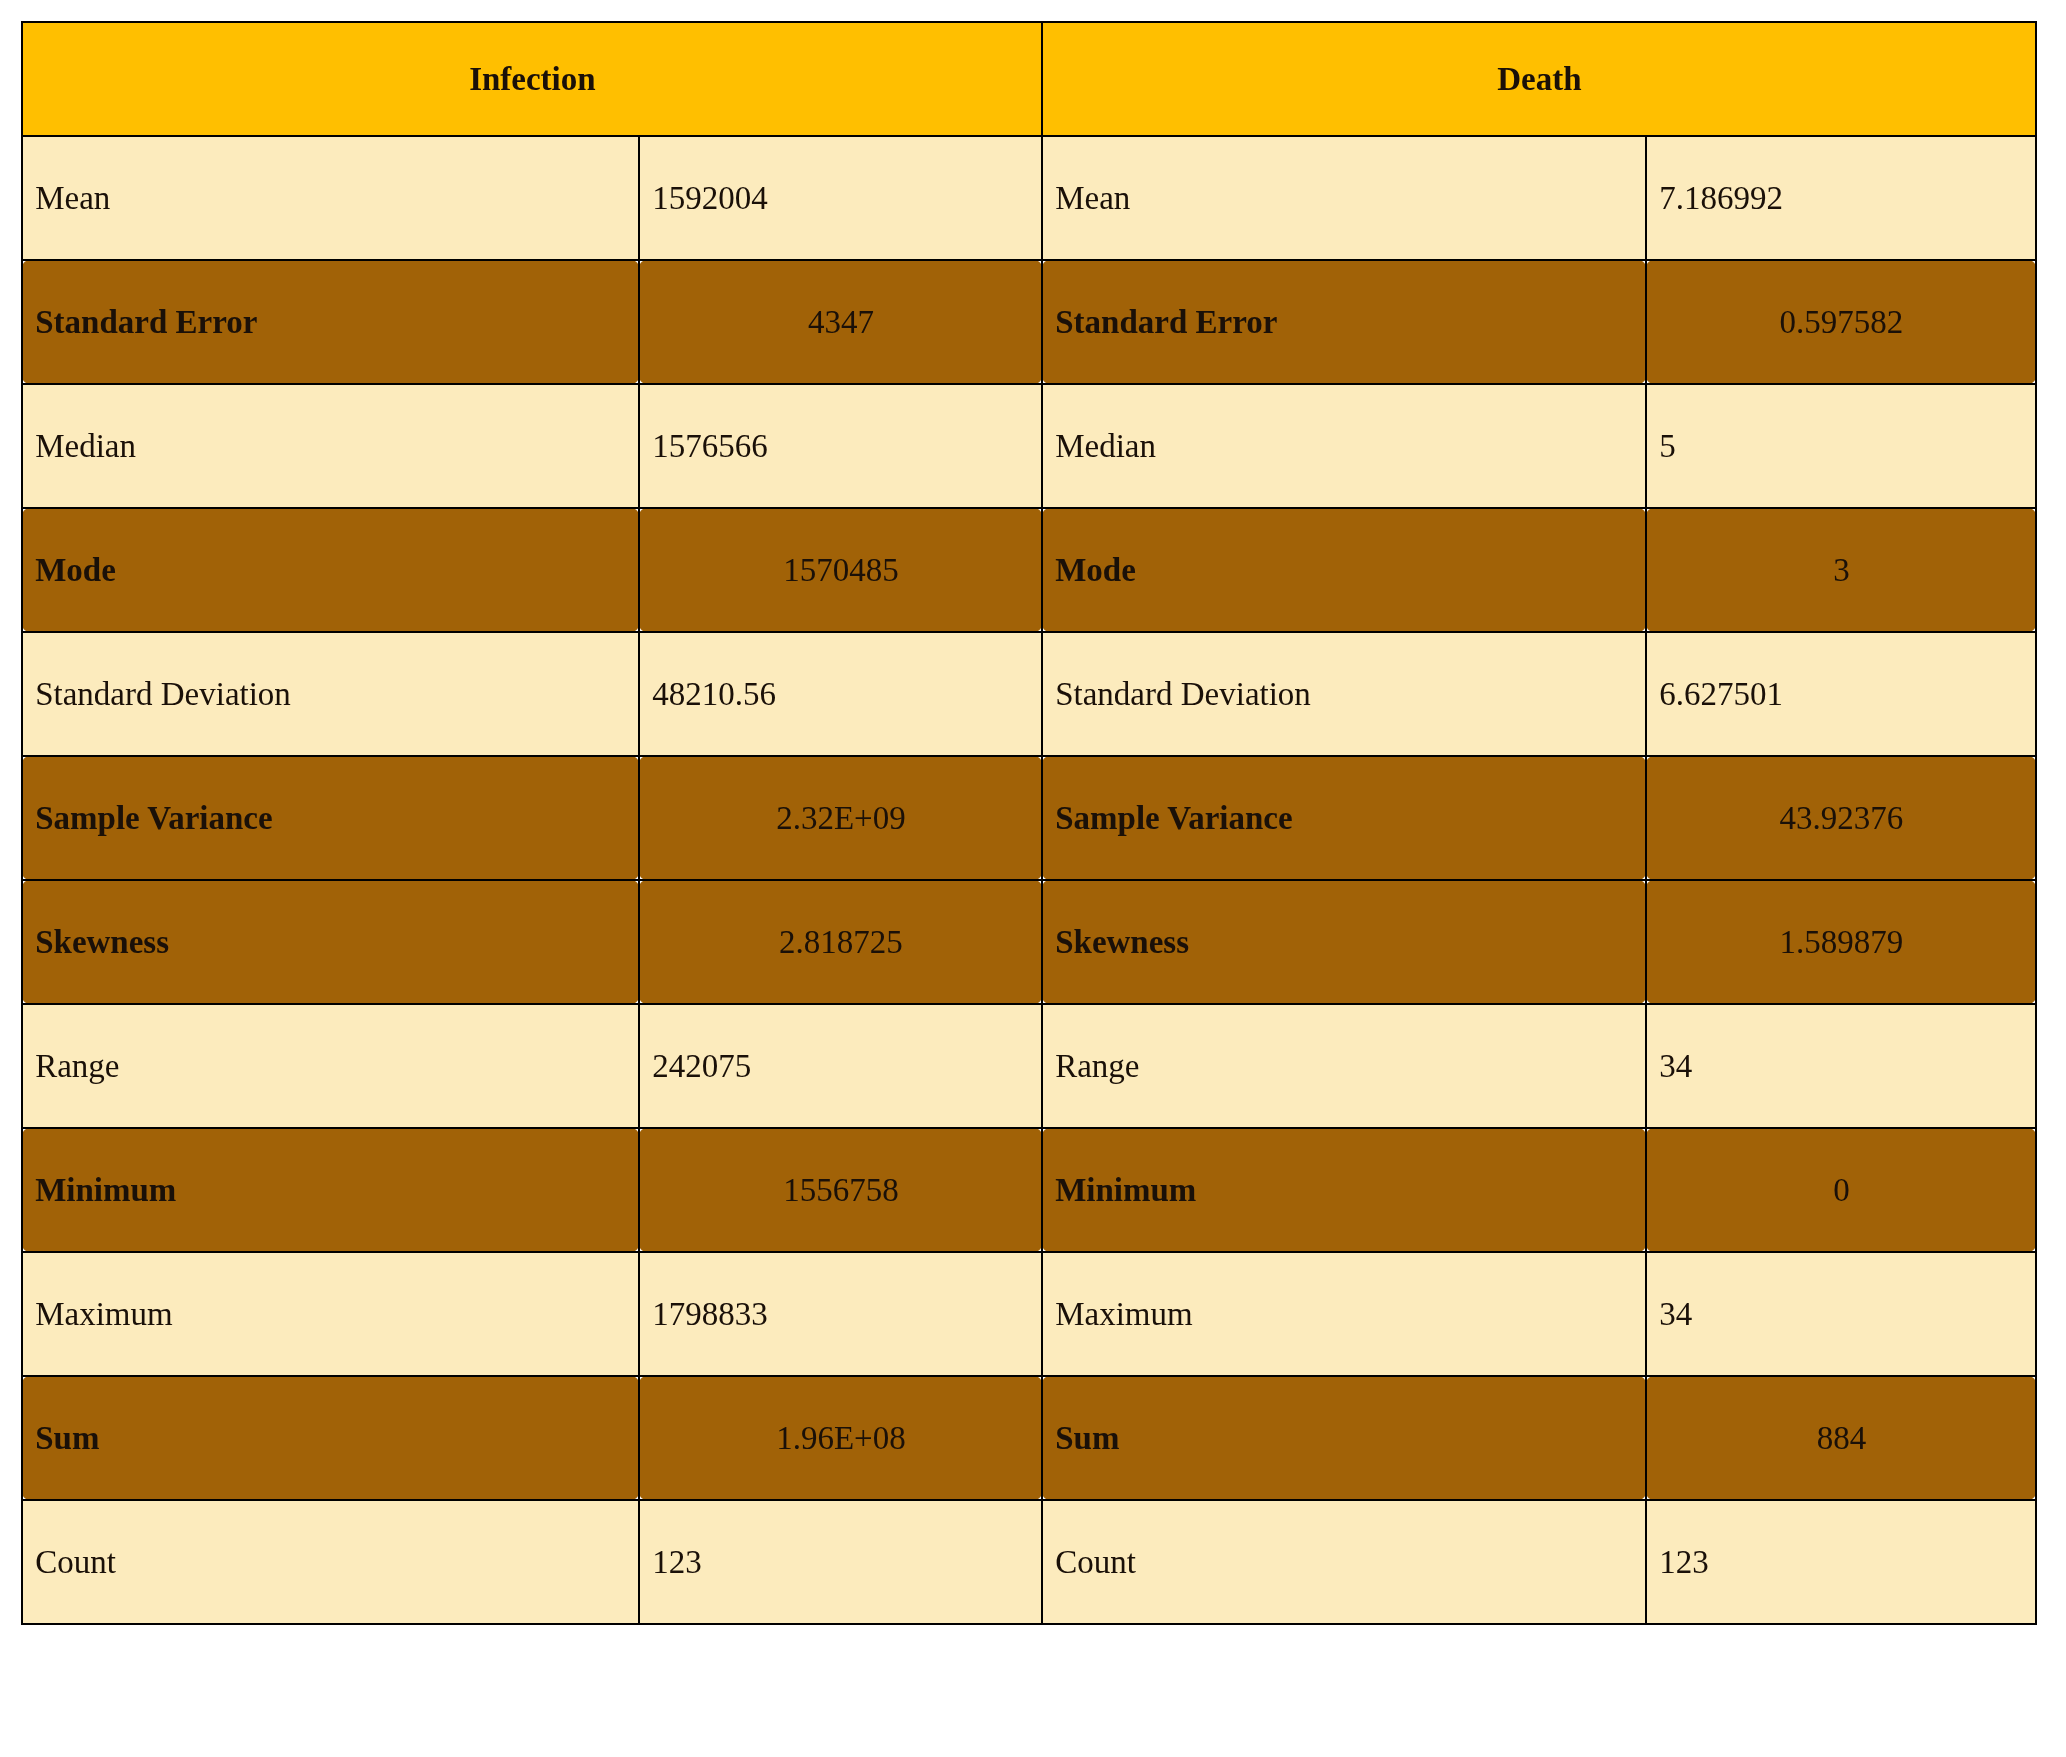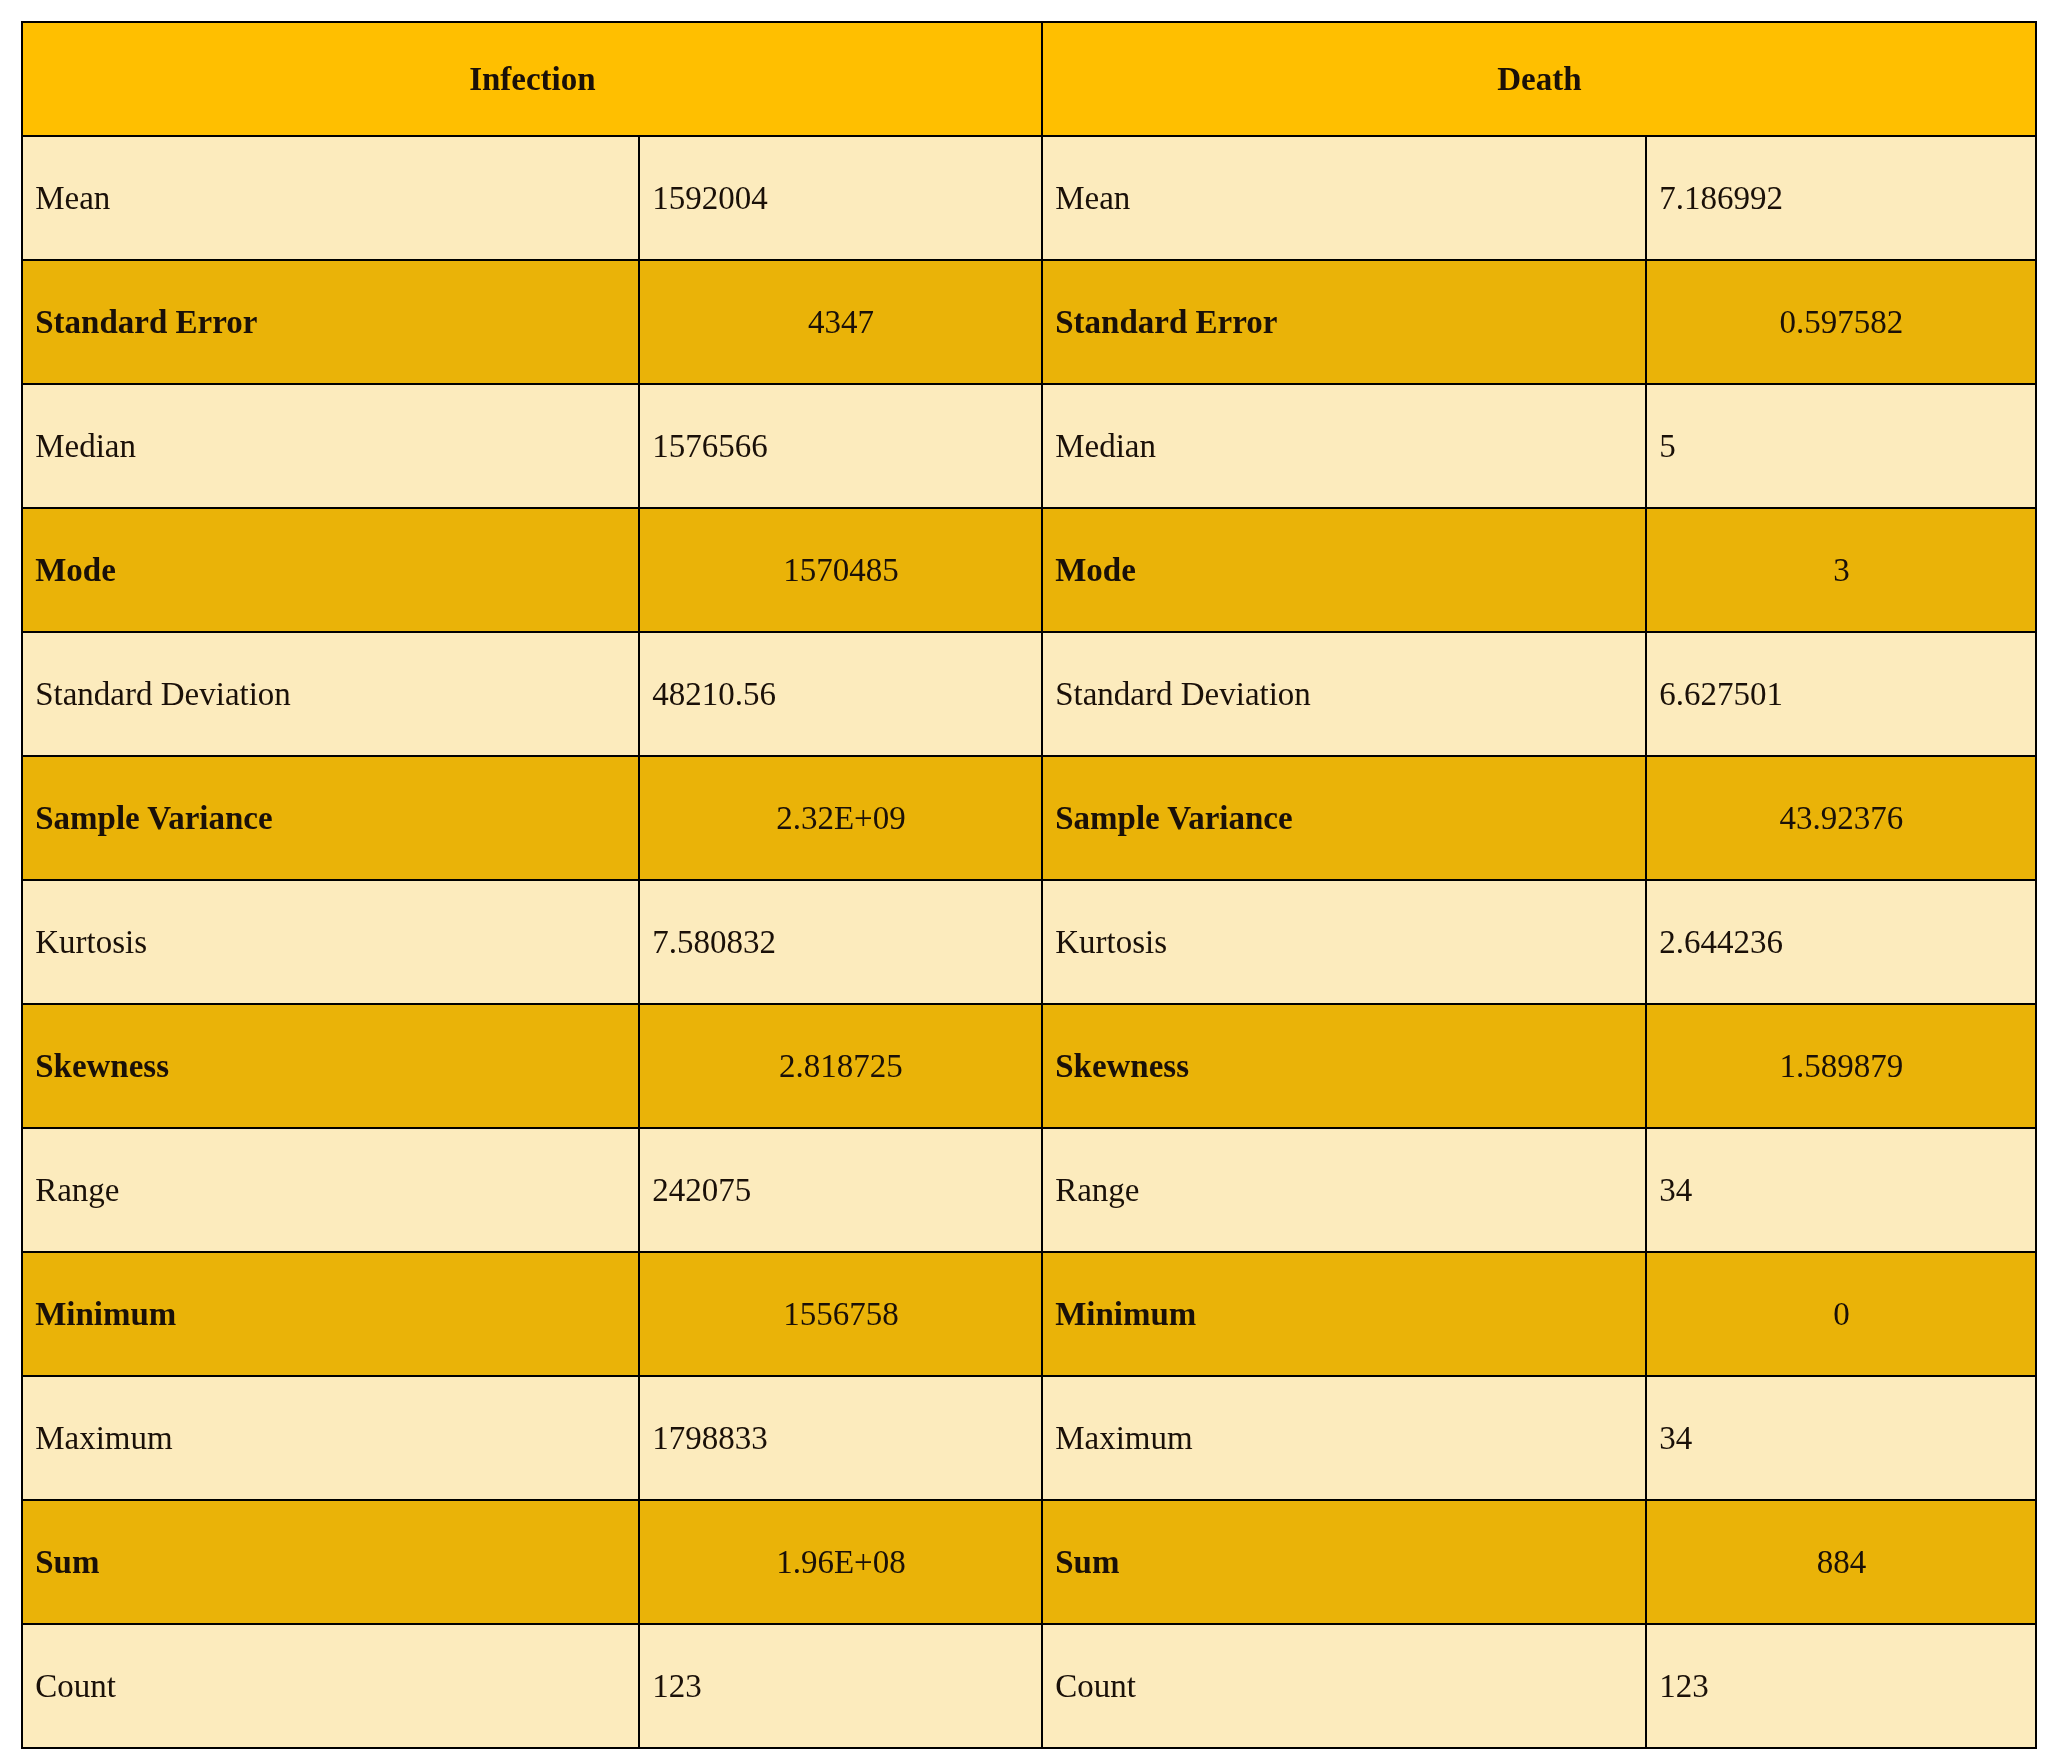--- a/index.html
+++ b/index.html
@@ -52,22 +52,23 @@
   }
   thead th.head-death {
     text-align: center;
   }
   tbody tr { height: 124px; }
   tbody tr.shade td {
     background: #FCEBBD;
     font-weight: normal;
   }
   tbody tr.plain td {
-    background: #eab308;
+    background: #a16207;
     font-weight: bold;
+    border-radius: 8px;
   }
   tbody td.label { text-align: left; }
   tbody td.value { text-align: left; font-weight: bold; }
   tbody tr.plain td.value { font-weight: normal; text-align: center; }
   
   tbody tr.plain td.label { font-weight: bold; }
 </style>
 </head>
 <body>
 
@@ -115,26 +116,20 @@
         <td class="value">48210.56</td>
         <td class="label">Standard Deviation</td>
         <td class="value">6.627501</td>
       </tr>
       <tr class="plain">
         <td class="label">Sample Variance</td>
         <td class="value">2.32E+09</td>
         <td class="label">Sample Variance</td>
         <td class="value">43.92376</td>
       </tr>
-      <tr class="shade">
-        <td class="label">Kurtosis</td>
-        <td class="value">7.580832</td>
-        <td class="label">Kurtosis</td>
-        <td class="value">2.644236</td>
-      </tr>
       <tr class="plain">
         <td class="label">Skewness</td>
         <td class="value">2.818725</td>
         <td class="label">Skewness</td>
         <td class="value">1.589879</td>
       </tr>
       <tr class="shade">
         <td class="label">Range</td>
         <td class="value">242075</td>
         <td class="label">Range</td>

